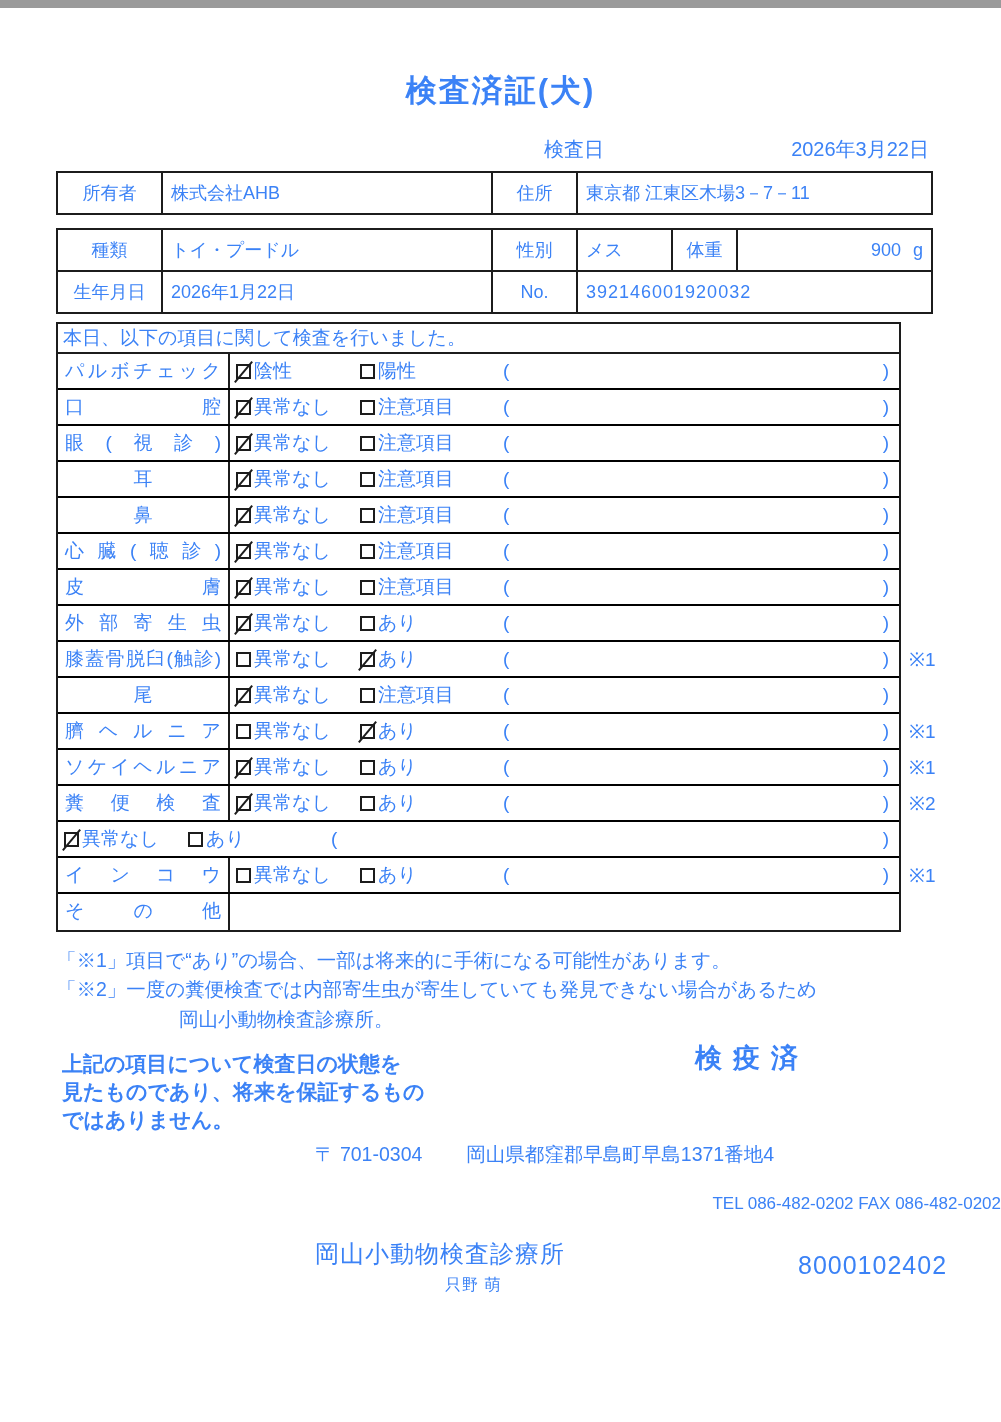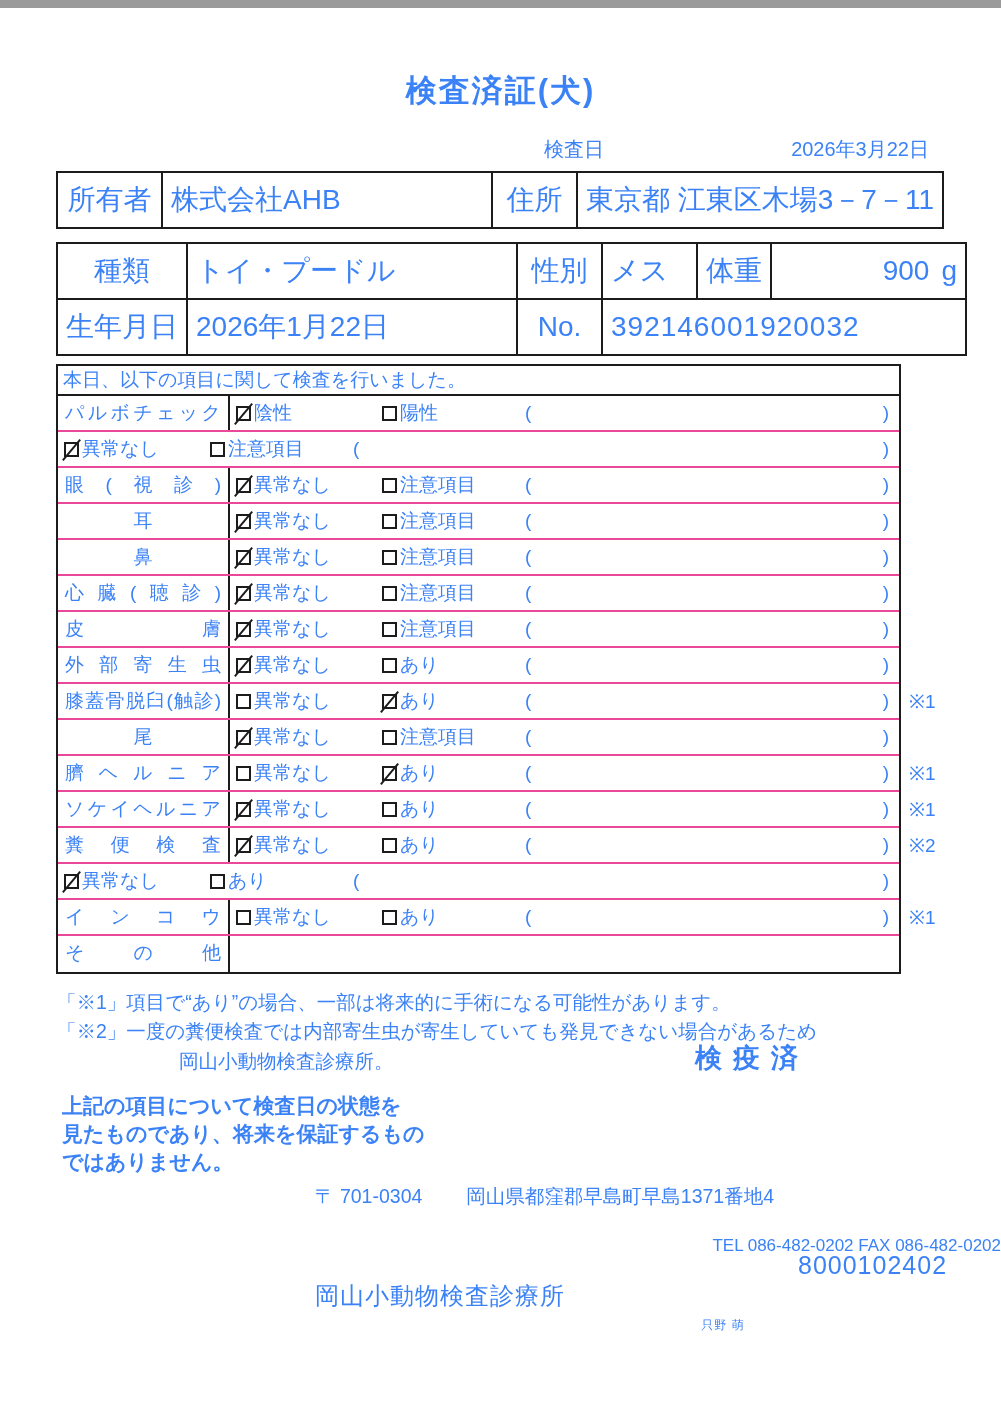--- a/index.html
+++ b/index.html
@@ -9,60 +9,60 @@
     color:#3b82f6; font-family:Liberation Sans, sans-serif;
     position:relative; overflow:hidden;
   }
   .title { text-align:center; padding-top:62px; font-size:31px; font-weight:700; letter-spacing:2px; }
 
   .date-row { width:875px; margin:24px 0 0 56px; display:flex; font-size:20px; }
   .date-label { margin-left:488px; }
   .date-value { margin-left:auto; padding-right:2px; }
 
   table.tbl { border-collapse:collapse; margin-left:56px; table-layout:fixed; }
-  table.tbl td { border:2px solid #1c1c1c; font-size:28px; padding:8px 8px; overflow:hidden; white-space:nowrap; }
+  table.tbl td { border:2px solid #1c1c1c; font-size:18px; padding:8px 8px; overflow:hidden; white-space:nowrap; }
   .owner-tbl { margin-top:8px; }
   .owner-tbl td { height:33px; }
   .pet-tbl { margin-top:13px; }
   .pet-tbl td { height:41px; }
   td.lab { text-align:center; padding:0 2px; }
   td.val { text-align:left; }
   td.wval { text-align:right; padding-right:16px; }
   .unit { margin-left:12px; }
   td.numval { letter-spacing:1px; }
 
   .insp-wrap { position:relative; width:900px; margin:8px 0 0 56px; font-size:19px; }
   .insp-box { width:845px; border:2px solid #1c1c1c; }
   .statement { height:30px; line-height:27px; padding-left:5px; border-bottom:2px solid #1c1c1c; }
-  .insp-row { display:flex; height:36px; border-bottom:2px solid #ec4899; position:relative; align-items:center; }
+  .insp-row { display:flex; height:36px; border-bottom:2px solid #000000; position:relative; align-items:center; }
   .insp-row:last-child { border-bottom:none; }
   .c-label { width:172px; align-self:stretch; border-right:2px solid #1c1c1c; padding:0 7px; line-height:33px;
              text-align:justify; text-align-last:justify; overflow:hidden; white-space:nowrap; }
   .c-label.single { text-align-last:center; }
-  .c-opt1 { width:152px; padding-left:6px; white-space:nowrap; }
+  .c-opt1 { width:130px; padding-left:6px; white-space:nowrap; }
   .c-opt2 { width:135px; white-space:nowrap; }
   .c-paren { flex:1; display:flex; justify-content:space-between; padding:0 10px 0 8px; }
   .c-note { position:absolute; left:851px; top:0; line-height:36px; width:46px; }
 
   .cb { display:inline-block; width:15px; height:15px; border:2px solid #1c1c1c; margin-right:3px;
         vertical-align:-2px; position:relative; }
   .cb.checked::after { content:""; position:absolute; width:27px; height:2px; background:#1c1c1c;
         left:-8px; top:5px; transform:rotate(-50deg); }
 
   .footnotes { margin:14px 0 0 57px; font-size:19.5px; line-height:1.5; }
   .fn-indent { padding-left:122px; }
 
   .disclaimer { margin:16px 0 0 62px; font-size:21px; font-weight:700; line-height:1.35; }
 
   .stamp { position:absolute; left:695px; top:1032px; font-size:27px; font-weight:700; letter-spacing:11px;text-align:right; }
 
   .clinic-line1 { margin:6px 0 0 315px; font-size:19.5px; display:flex; gap:44px; }
   .tel-line { margin:26px 0 0 340px; font-size:17px;text-align:right; }
   .clinic-name { margin:24px 0 0 315px; font-size:24px; letter-spacing:1px; }
-  .signer { margin:5px 0 0 445px; font-size:12px; letter-spacing:1px;text-align:center; }
+  .signer { margin:5px 0 0 445px; font-size:16px; letter-spacing:1px; }
   .code { position:absolute; left:798px; top:1243px; font-size:25px; letter-spacing:1px; }
 </style>
 </head>
 <body>
 
 <div class="page">
 
   <div class="title">検査済証(犬)</div>
 
   <div class="date-row">
@@ -123,20 +123,21 @@
         <div class="c-opt1"><span class="cb checked"></span><span>陰性</span></div>
         <div class="c-opt2"><span class="cb"></span><span>陽性</span></div>
         <div class="c-paren">
             <span>(</span>
             <span>)</span>
           </div>
         <div class="c-note"></div>
       </div>
 
       <div class="insp-row">
+        <div class="c-label">口腔</div>
         <div class="c-opt1"><span class="cb checked"></span><span>異常なし</span></div>
         <div class="c-opt2"><span class="cb"></span><span>注意項目</span></div>
         <div class="c-paren">
             <span>(</span>
             <span>)</span>
           </div>
         <div class="c-note"></div>
       </div>
 
       <div class="insp-row">

